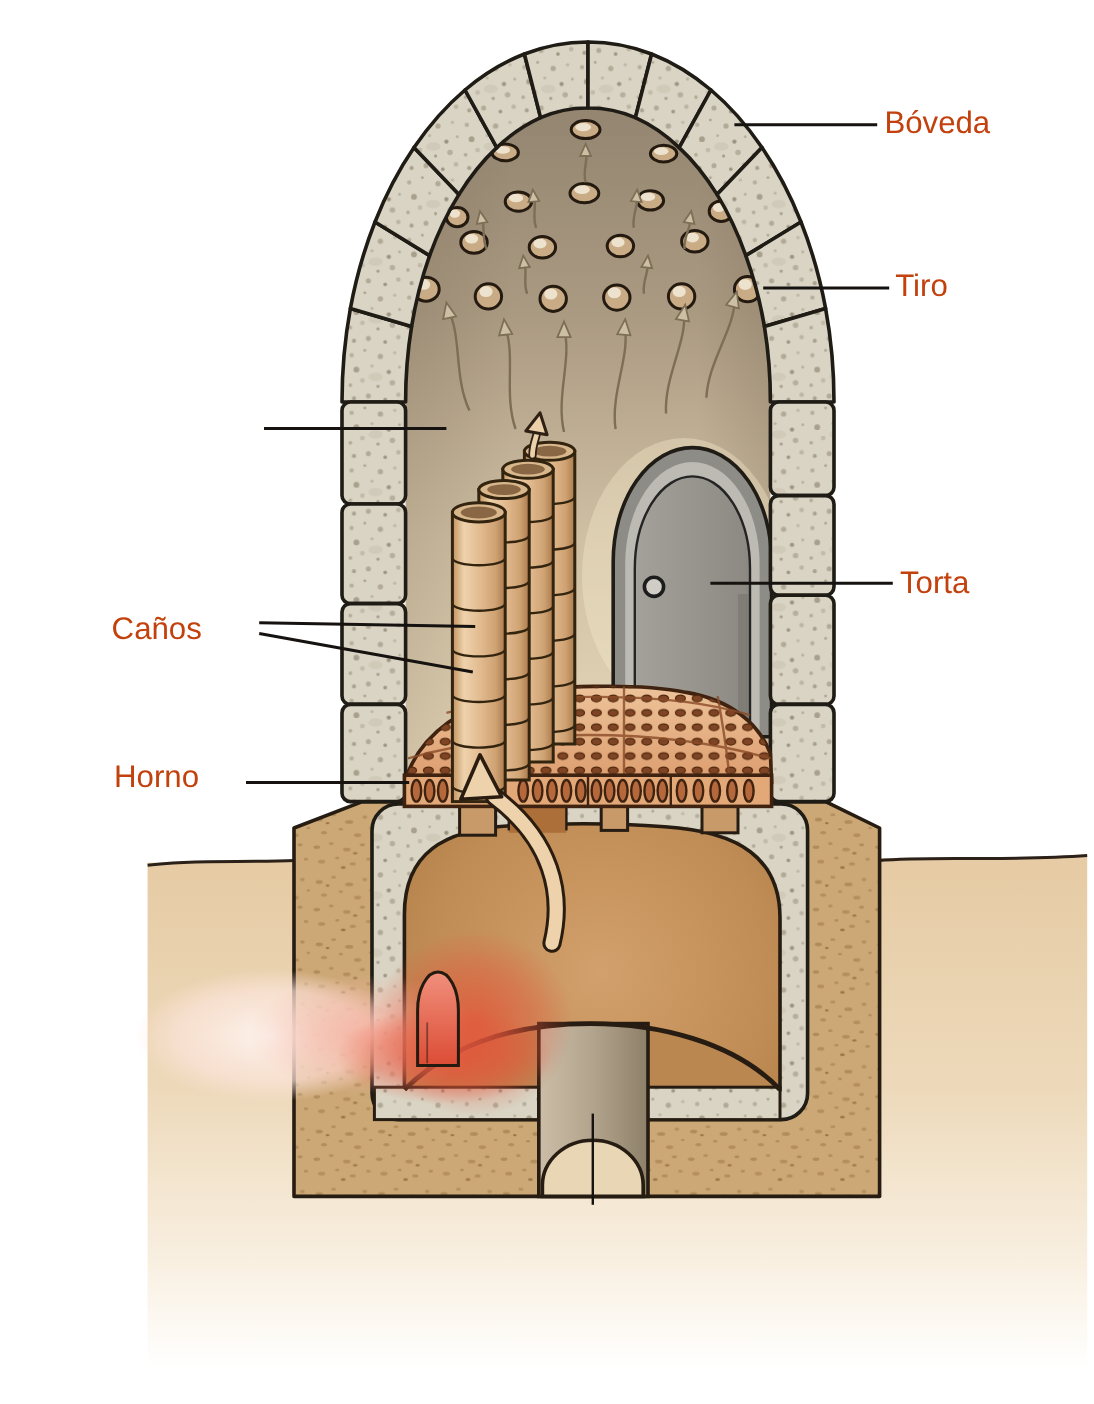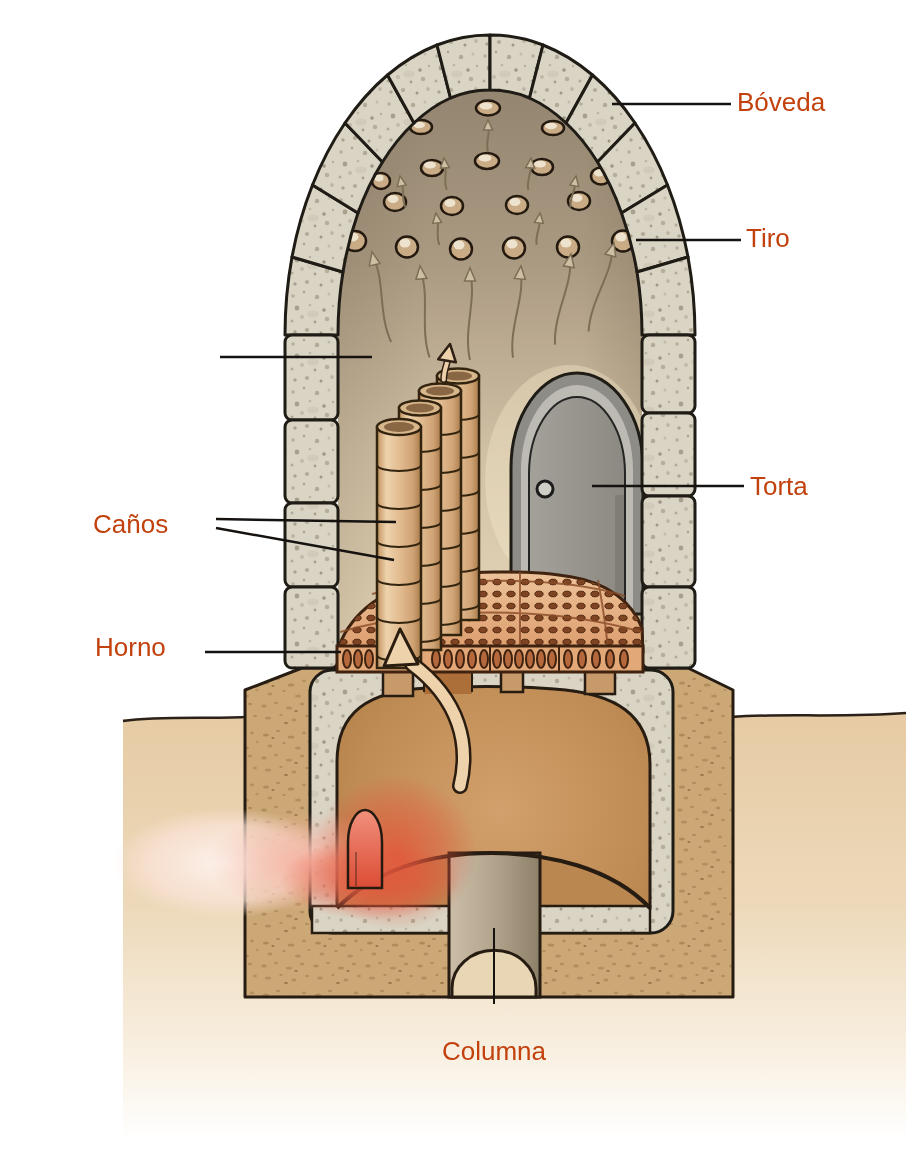--- a/index.html
+++ b/index.html
@@ -391,15 +391,14 @@
   <line x1="494" y1="928" x2="494" y2="1004" stroke-width="2"></line>
 </g>
 </svg>
 
 <div class="label l-boveda">Bóveda</div>
 <div class="label l-tiro">Tiro</div>
 <div class="label l-canos">Caños</div>
 <div class="label l-torta">Horno</div>
 <div class="label l-acceso">Torta</div>
 <div class="label l-columna">
-  <div>Columna</div>
 </div>
 </div>
 
 </body></html>

